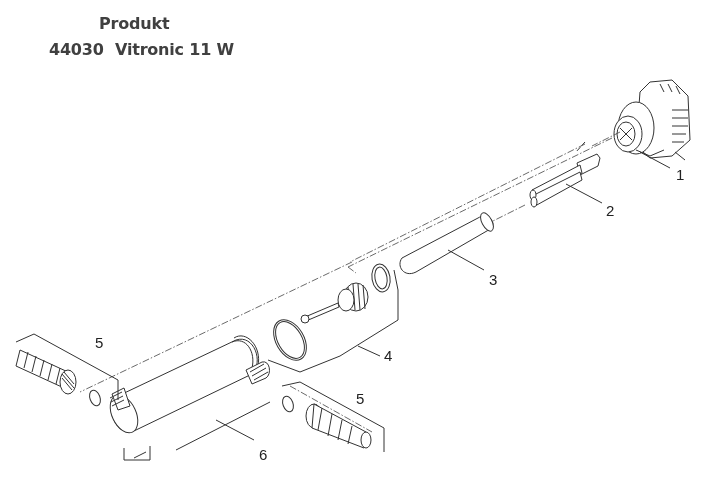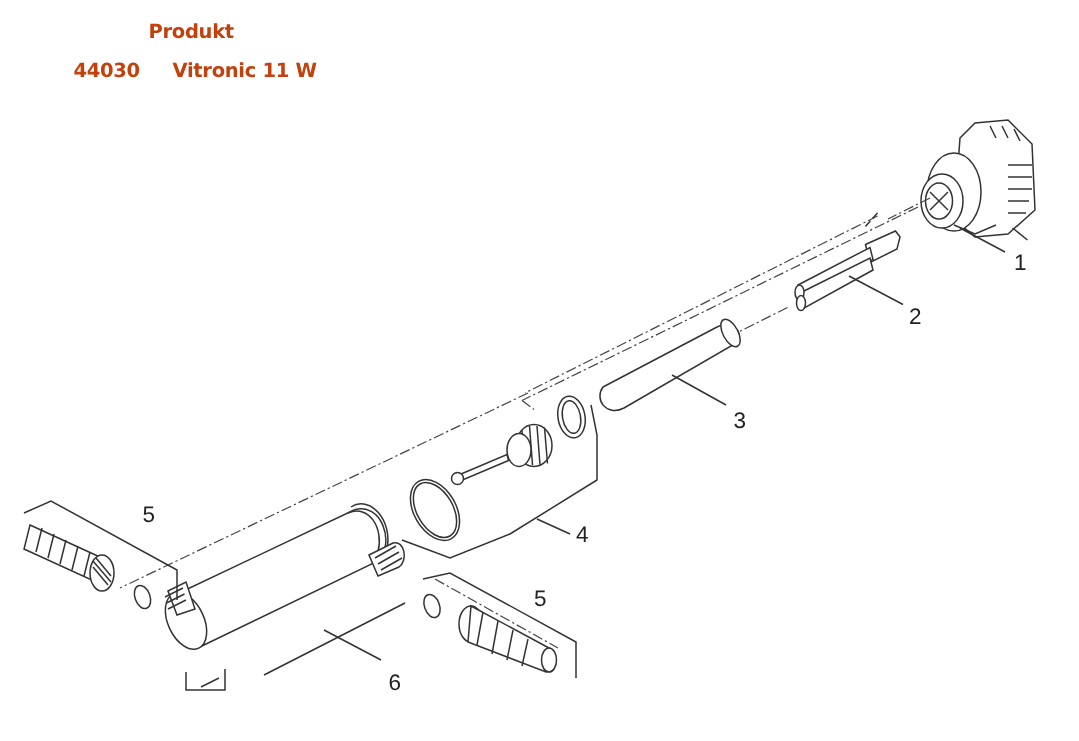--- a/index.html
+++ b/index.html
@@ -1,18 +1,18 @@
 <!DOCTYPE html>
 <html><head>
 <meta charset="utf-8">
 <style>
   html, body { margin: 0; padding: 0; background: #ffffff; }
   body { width: 719px; height: 494px; position: relative; overflow: hidden;
          font-family: "DejaVu Sans", "Liberation Sans", sans-serif; color: #3a3a3a; }
-  .hdr { position: absolute; font-size: 13px; font-weight: bold; color: #c2410c; letter-spacing: -0.2px; }
+  .hdr { position: absolute; font-size: 16px; font-weight: bold; color: #404040; letter-spacing: -0.2px; }
   #hdr-produkt { left: 99px; top: 14px; }
   #hdr-code { left: 49px; top: 40px; }
   #hdr-name { left: 99px; top: 40px; margin-left: 16px; }
   svg { position: absolute; left: 0; top: 0; }
   .ln { stroke: #333; stroke-width: 1; fill: none; }
   .dash { stroke: #444; stroke-width: 0.8; fill: none; stroke-dasharray: 7 2 1.5 2; }
   .part { stroke: #333; stroke-width: 1; fill: #fff; }
   .num { font-family: "Liberation Sans", "DejaVu Sans", sans-serif; font-size: 15px; fill: #222; }
 </style>
 </head>

